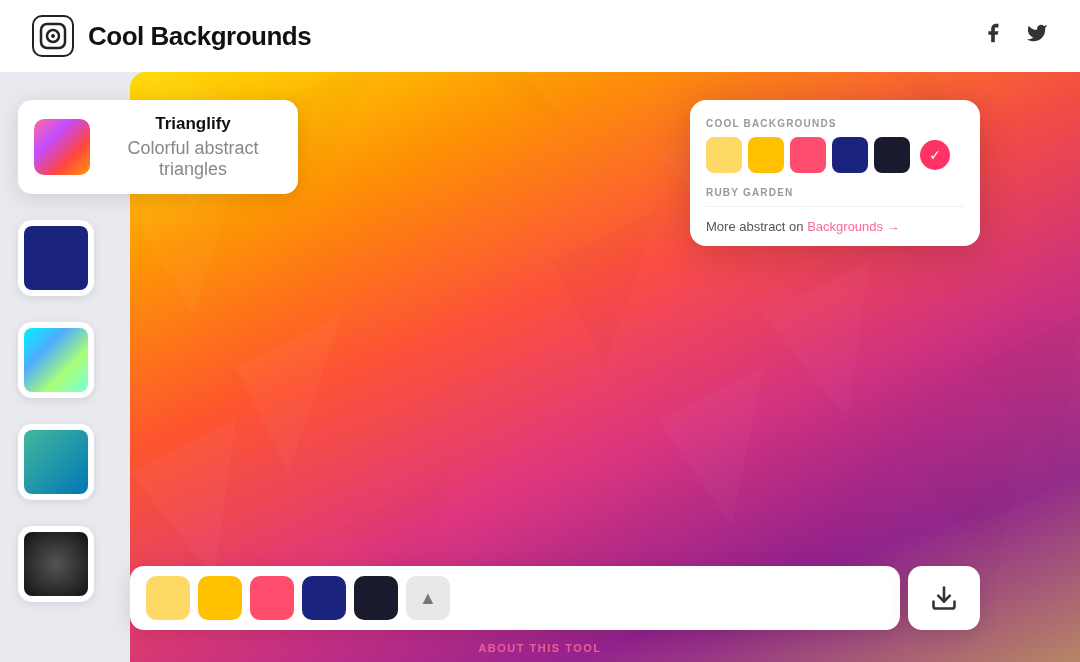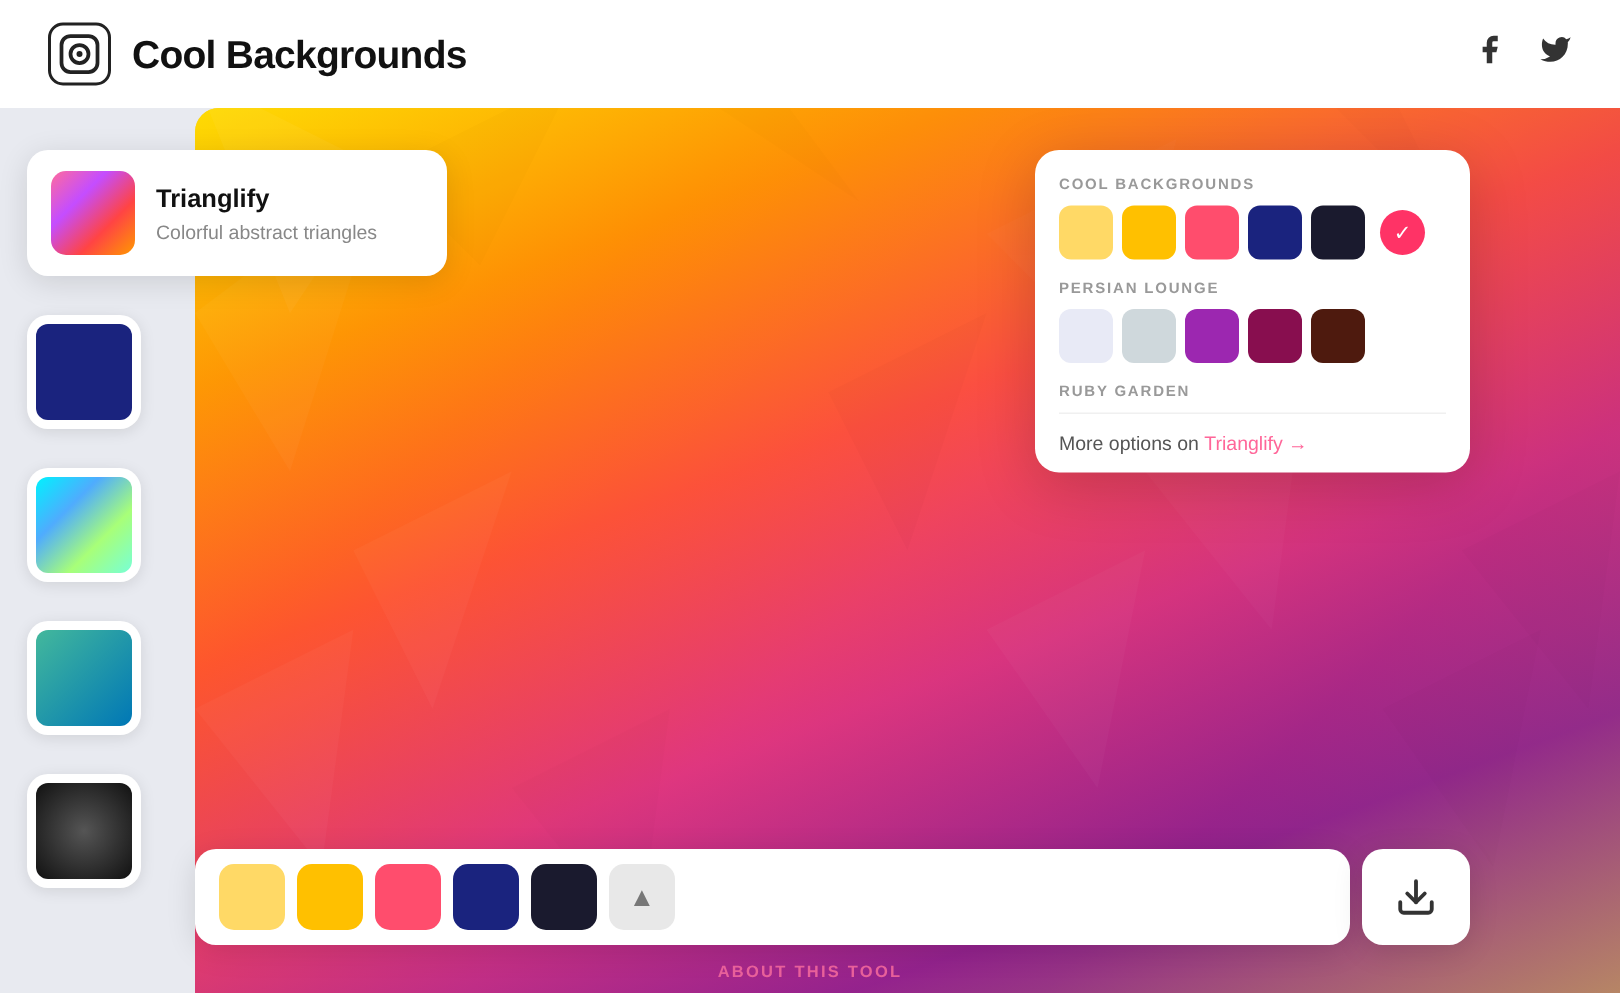--- a/index.html
+++ b/index.html
@@ -95,20 +95,21 @@
 
     
     .sidebar {
       position: absolute;
       left: 18px;
       top: 28px;
       display: flex;
       flex-direction: column;
       gap: 26px;
       z-index: 5;
+      text-align: center;
     }
 
     
     .active-card {
       background: #fff;
       border-radius: 14px;
       padding: 14px 16px;
       display: flex;
       align-items: center;
       gap: 14px;
@@ -121,21 +122,21 @@
       border-radius: 10px;
       background: linear-gradient(135deg, #ff6b9d, #c44dff, #ff4444, #ff9900);
       flex-shrink: 0;
     }
     .active-card-text h3 {
       font-size: 17px;
       font-weight: 700;
       color: #111;
     }
     .active-card-text p {
-      font-size: 13px;
+      font-size: 18px;
       color: #888;
       margin-top: 4px;
     }
 
     
     .sidebar-thumb {
       width: 76px;
       height: 76px;
       border-radius: 14px;
       background: #fff;
@@ -371,39 +372,29 @@
         <div class="color-swatch" style="background:#ffd966;"></div>
         <div class="color-swatch" style="background:#ffc000;"></div>
         <div class="color-swatch" style="background:#ff4d6d;"></div>
         <div class="color-swatch" style="background:#1a237e;"></div>
         <div class="color-swatch" style="background:#1a1a2e;"></div>
         <div class="check-badge">✓</div>
       </div>
     </div>
 
 
-    <div class="palette-section">
-      <div class="palette-section-title">PERSIAN LOUNGE</div>
-      <div class="palette-colors">
-        <div class="color-swatch" style="background:#e8eaf6;"></div>
-        <div class="color-swatch" style="background:#cfd8dc;"></div>
-        <div class="color-swatch" style="background:#9c27b0;"></div>
-        <div class="color-swatch" style="background:#880e4f;"></div>
-        <div class="color-swatch" style="background:#4e1a0e;"></div>
-      </div>
-    </div>
 
 
     <div class="palette-section" style="margin-bottom:0;">
       <div class="palette-section-title">RUBY GARDEN</div>
     </div>
 
     <div class="more-options">
-      <span>More options on</span>
-      <a href="#">Trianglify →</a>
+      <span>More abstract on</span>
+      <a href="#">Backgrounds →</a>
     </div>
   </div>
 
   <div class="bottom-toolbar">
     <div class="toolbar-palette">
       <div class="toolbar-swatch" style="background:#ffd966;"></div>
       <div class="toolbar-swatch" style="background:#ffc000;"></div>
       <div class="toolbar-swatch" style="background:#ff4d6d;"></div>
       <div class="toolbar-swatch" style="background:#1a237e;"></div>
       <div class="toolbar-swatch" style="background:#1a1a2e;"></div>

